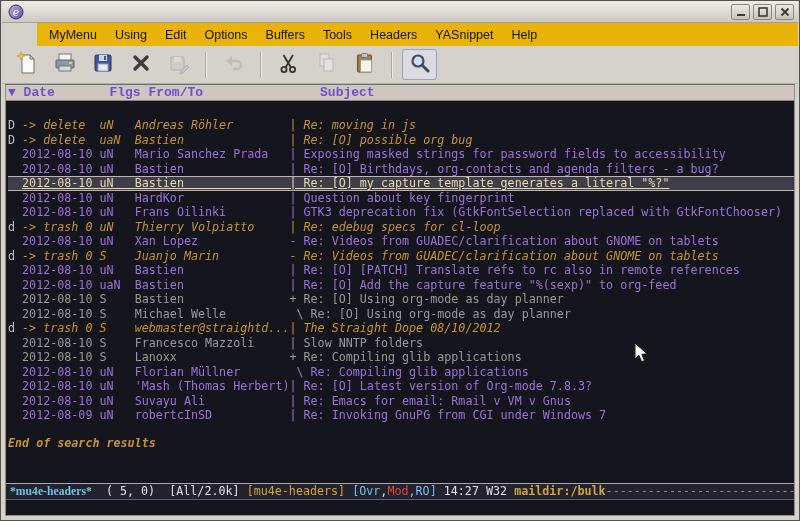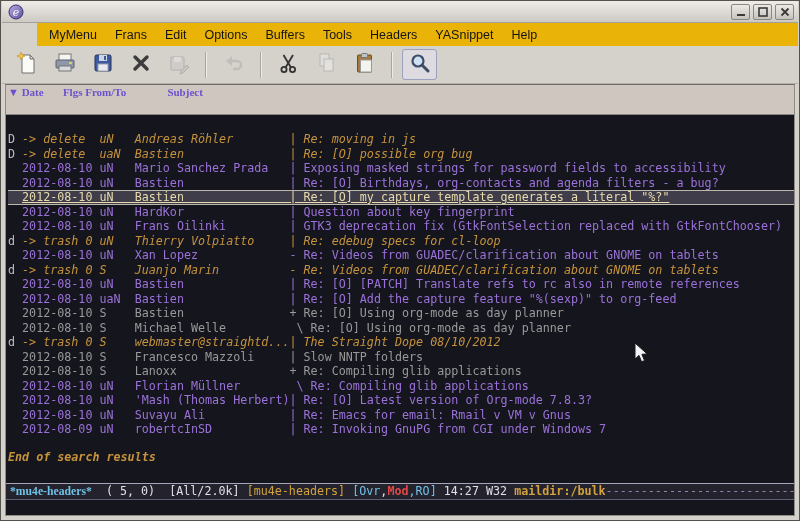--- a/index.html
+++ b/index.html
@@ -33,22 +33,22 @@
     border-radius:3px; margin-right:3px; }
   .tool-btn.disabled { opacity:.45; filter:grayscale(1); }
   .tool-btn.focused { border:1px solid #9aa0be; background:#dddbe0; }
   .tool-sep { width:2px; height:26px; border-left:1px solid #aaa69f; border-right:1px solid #eeece8; margin:0 9px 0 6px; }
 
   
   .editor { position:absolute; top:83px; left:4px; right:4px; bottom:4px;
     background:#15151e; display:flex; flex-direction:column;
     border:1px solid #8f8b85; border-top-color:#6f6b66; }
 
-  .headerline { height:30px; background:#cfc7bf; color:#6b51cf; font-weight:bold;
-    font-family:Liberation Serif, serif; font-size:11px; line-height:15px;
+  .headerline { height:16px; background:#cfc7bf; color:#6b51cf; font-weight:bold;
+    font-family:Liberation Mono, monospace; font-size:13px; line-height:15px;
     white-space:pre; padding-left:2px; border-bottom:1px solid #8a8680; overflow:hidden; }
 
   .rows { flex:1; overflow:hidden; font-family:"DejaVu Sans Mono", monospace;
     font-size:11.7px; line-height:14.5px; white-space:pre; padding:17px 0 0 2px; }
   .row { height:14.5px; }
   .prefix { color:#bcbcc6; font-weight:normal; font-style:normal; }
   .face-unread { color:#9b72d9; font-weight:normal; }
   .face-read   { color:#999999; }
   .face-marked { color:#c6933b; font-style:italic; }
   .face-current { background:#3e3d49; color:#e9dbae;
@@ -57,21 +57,21 @@
   .end-line { color:#c6933b; font-style:italic; font-weight:bold;margin-top:13px; }
 
   .modeline { height:17px; background:#23222d; border-top:1px solid #a6a6ba; border-bottom:1px solid #5e5e72;
     font-family:"DejaVu Sans Mono", monospace; font-size:11.7px; line-height:15px;
     white-space:pre; overflow:hidden; padding-left:4px; color:#e0e0ea; }
   .ml-plain { color:#e0e0ea; }
   .ml-cyan { color:#6fc3e8; }
   .ml-cyan-bold { color:#6fc3e8; font-weight:bold;font-family:Liberation Serif, serif; }
   .ml-orange { color:#d2a33c; }
   .ml-orange-bold { color:#d2a33c; font-weight:bold; }
-  .ml-red { color:#e04848; font-weight:bold; }
+  .ml-red { color:#e04848; font-weight:normal; }
   .ml-dim { color:#8a8aa8; }
 
   .echo { height:15px; background:#15151e; }
 
   .mouse-cursor { position:absolute; left:633px; top:341px; z-index:50; pointer-events:none; }
 </style>
 </head>
 <body>
 
 <div class="frame">
@@ -103,21 +103,21 @@
       <div class="tbtn">
         <svg width="10" height="10" viewBox="0 0 10 10">
             <path d="M1.5 1.5l7 7M8.5 1.5l-7 7" stroke="#3a3a3a" stroke-width="1.8"></path>
           </svg>
       </div>
     </div>
   </div>
 
   <div class="menubar">
       <div class="menu-item">MyMenu</div>
-      <div class="menu-item">Frans</div>
+      <div class="menu-item">Using</div>
       <div class="menu-item">Edit</div>
       <div class="menu-item">Options</div>
       <div class="menu-item">Buffers</div>
       <div class="menu-item">Tools</div>
       <div class="menu-item">Headers</div>
       <div class="menu-item">YASnippet</div>
       <div class="menu-item">Help</div>
     </div>
 
   <div class="toolbar">

